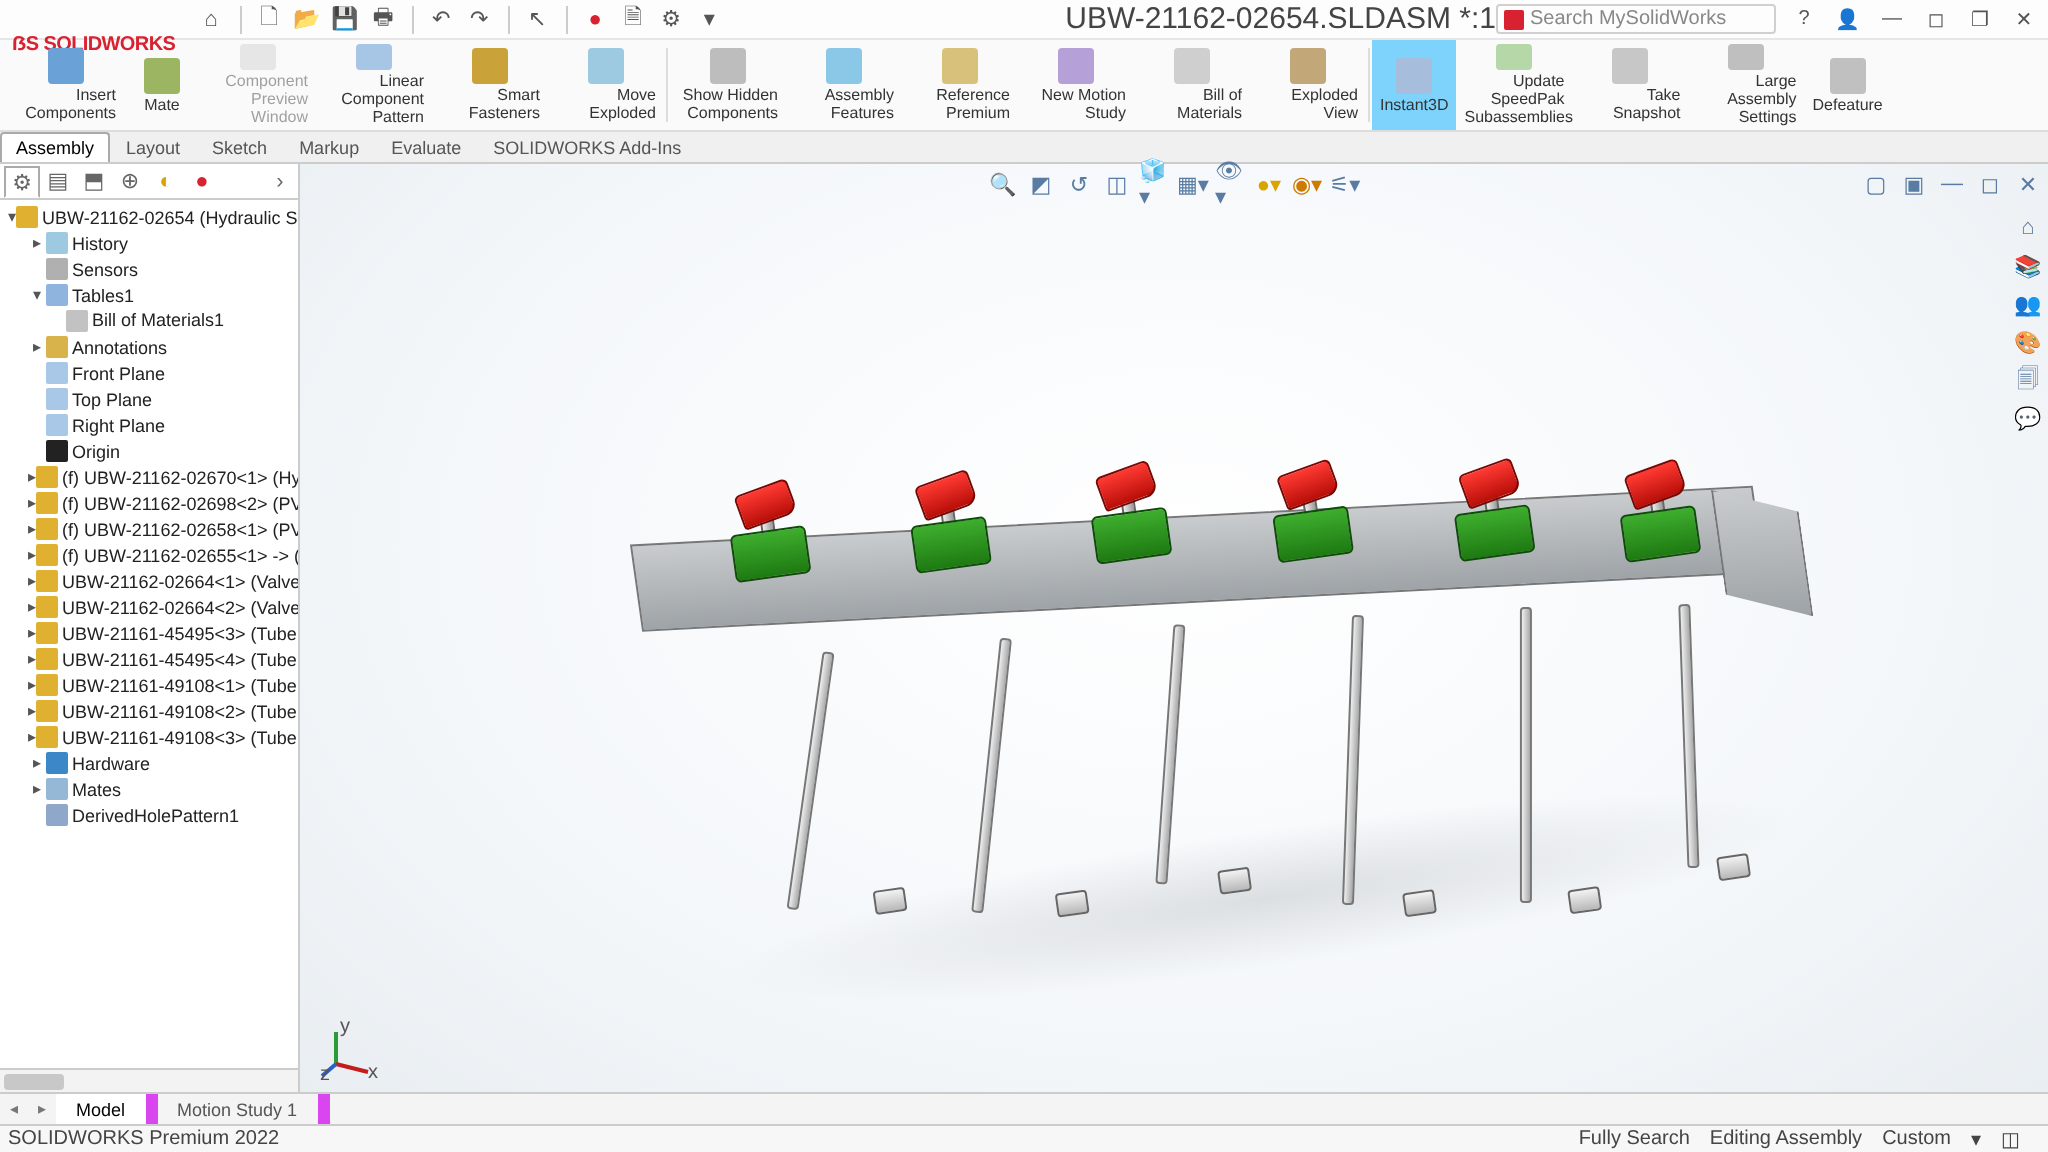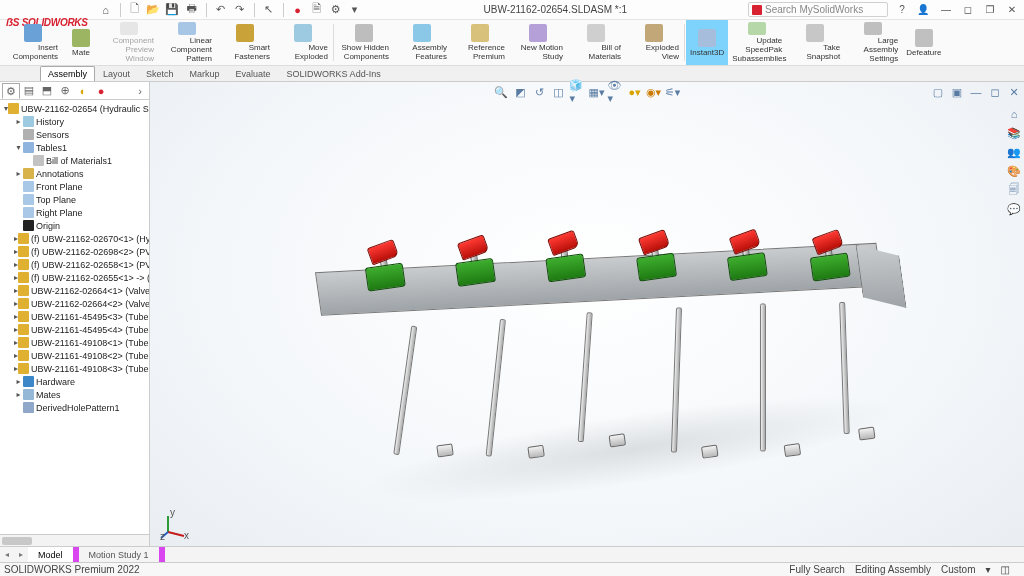--- a/index.html
+++ b/index.html
@@ -1,37 +1,37 @@
 <!DOCTYPE html>
 <html><head>
 <meta charset="utf-8">
 <style>
   * { margin:0; padding:0; box-sizing:border-box; font-family:"Segoe UI",Tahoma,sans-serif; font-size:10px; }
   body { width:1024px; height:576px; overflow:hidden; background:#fff; position:relative; }
   
   .titlebar { height:20px; display:flex; align-items:center; background:#fdfdfd; border-bottom:1px solid #e6e6e6; }
-  .logo { color:#d92231; font-weight:bold; font-style:italic; font-size:10px; padding:0 6px; letter-spacing:-.3px;margin-top:25px; }
+  .logo { color:#d92231; font-weight:bold; font-size:10px; padding:0 6px; letter-spacing:-.3px;margin-top:25px; }
   .qat { display:flex; align-items:center; gap:3px; padding-left:4px; }
   .qat-item { width:16px; height:16px; display:flex; align-items:center; justify-content:center; font-size:11px; color:#555; border-radius:2px; }
   .qat-sep{width:1px;height:14px;background:#ccc;margin:0 3px;}
-  .title-file{ flex:1; text-align:center; font-size:10px; color:#444; }
+  .title-file{ flex:1; text-align:right; font-size:15px; color:#444; }
   .title-right{ display:flex; align-items:center; gap:6px; padding-right:4px;}
   .search-pill{ width:140px; height:15px; border:1px solid #d0d0d0; border-radius:2px; display:flex; align-items:center; padding:0 3px; font-size:9px; color:#888;}
   .search-pill .sicn{width:10px;height:10px;background:#d92231;border-radius:1px;margin-right:3px;}
   .win-btn{width:16px;height:16px;display:flex;align-items:center;justify-content:center;font-size:10px;color:#555;}
   
   .ribbon{ height:46px; background:#fafafa; border-bottom:1px solid #ddd; display:flex; align-items:stretch; padding:0 4px;}
   .ribbon-btn{ display:flex; flex-direction:column; align-items:center; justify-content:center; padding:2px 4px; min-width:38px; position:relative;}
   .ribbon-btn.sel{background:#7dd3fc;}
   .ribbon-btn.disabled{opacity:.45;}
   .ribbon-icn{width:18px;height:18px;border-radius:2px;margin-bottom:1px;}
   .ribbon-lbl{font-size:8px;color:#333;text-align:right;line-height:9px;max-width:50px;}
   .ribbon-sep{width:1px;background:#ddd;margin:4px 1px;}
   
-  .cm-tabs{ height:16px; background:#f0f0f0; border-bottom:1px solid #ccc; display:flex; align-items:stretch;padding-left:40px;}
+  .cm-tabs{ height:16px; background:#f0f0f0; border-bottom:1px solid #ccc; display:flex; align-items:stretch;}
   .cm-tab{ padding:0 7px; font-size:9px; color:#555; display:flex; align-items:center; border:1px solid transparent; border-bottom:none;}
   .cm-tab.active{ background:#fff; border-color:#aaa; color:#000; border-radius:2px 2px 0 0;}
   
   .main{ position:absolute; top:82px; bottom:14px; left:0; right:0; display:flex;}
   
   .ftree{ width:150px; background:#fff; border-right:1px solid #ccc; display:flex; flex-direction:column;}
   .ftabs{ height:18px; border-bottom:1px solid #ccc; display:flex; align-items:center; padding-left:2px;}
   .ftab{ width:18px;height:16px;display:flex;align-items:center;justify-content:center;font-size:11px;color:#666;border:1px solid transparent;}
   .ftab.active{background:#fff;border-color:#aaa;border-bottom:1px solid #fff;margin-bottom:-1px;}
   .ftree-body{ flex:1; overflow:hidden; padding:2px 0 0 2px;}

